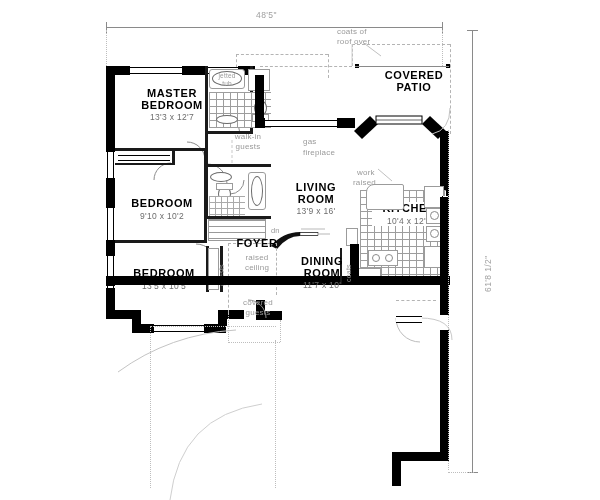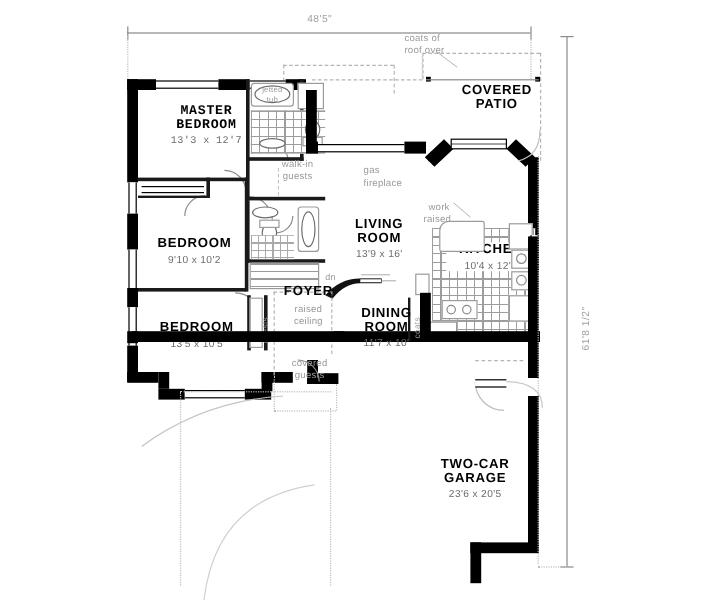--- a/index.html
+++ b/index.html
@@ -148,21 +148,21 @@
     <line x1="239" y1="228" x2="266" y2="228" stroke="#9a9a9a" stroke-width="0.7"></line>
     <circle cx="239" cy="228" r="1.6" fill="#333"></circle>
 
     <path d="M118,372 Q170,334 236,330" stroke="#c4c4c4" stroke-width="1" fill="none"></path>
     <path d="M170,500 Q180,416 262,404" stroke="#cfcfcf" stroke-width="1" fill="none"></path>
 
     <path d="M420,318 Q452,318 452,340" stroke="#c9c9c9" stroke-width="1" fill="none"></path>
     <path d="M396,318 A24,24 0 0 0 420,342" stroke="#bdbdbd" stroke-width="1" fill="none"></path>
   </svg>
 
-  <div class="rm" style="left:124px;top:88px;width:96px;font-family:Liberation Mono, monospace;">
+  <div class="rm" style="left:124px;top:88px;width:96px;">
     <span class="nm">MASTER</span>
     <span class="nm">BEDROOM</span>
     <span class="dim">13'3 x 12'7</span>
   </div>
 
   <div class="thin" style="left:205px;top:66px;width:3px;height:68px;"></div>
   <div class="thin" style="left:205px;top:131px;width:48px;height:3px;"></div>
   <div class="thin" style="left:250px;top:66px;width:3px;height:68px;"></div>
 
   <div class="boxl" style="left:209px;top:69px;width:36px;height:20px;border-radius:3px;"></div>
@@ -302,25 +302,20 @@
 
   <div class="rm" style="left:286px;top:256px;width:72px;">
     <span class="nm">DINING</span>
     <span class="nm">ROOM</span>
     <span class="dim">11'7 x 10'</span>
   </div>
   <div class="wall" style="left:278px;top:276px;width:9px;height:9px;"></div>
   <div class="wall" style="left:110px;top:276px;width:176px;height:9px;"></div>
   <div class="wall" style="left:106px;top:276px;width:9px;height:10px;"></div>
 
-  <div class="rm" style="left:348px;top:382px;width:96px;">
-    <span class="nm">TWO-CAR</span>
-    <span class="nm">GARAGE</span>
-    <span class="dim">23'6 x 20'5</span>
-  </div>
   <div class="wall" style="left:440px;top:330px;width:9px;height:130px;"></div>
   <div class="wall" style="left:392px;top:452px;width:57px;height:9px;"></div>
   <div class="wall" style="left:392px;top:452px;width:9px;height:34px;"></div>
   <div class="dot-v" style="left:275px;top:340px;height:148px;"></div>
   <div class="dot-h" style="left:150px;top:326px;width:126px;"></div>
   <div class="dot-v" style="left:150px;top:326px;height:162px;"></div>
 
   <div class="win" style="left:396px;top:316px;width:26px;height:7px;"></div>
   <div class="dash-h" style="left:396px;top:300px;width:40px;"></div>
 

